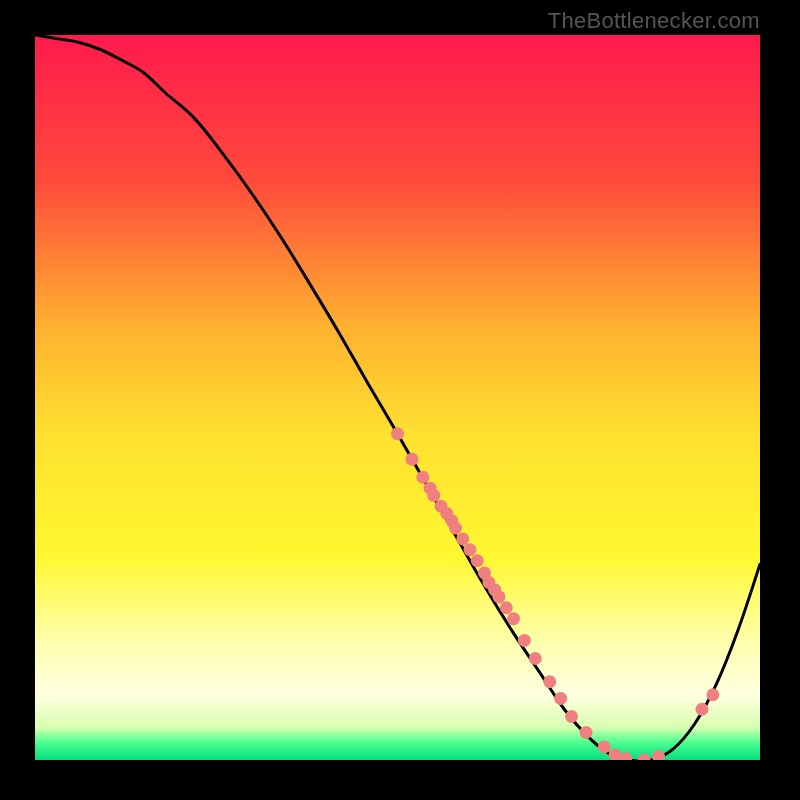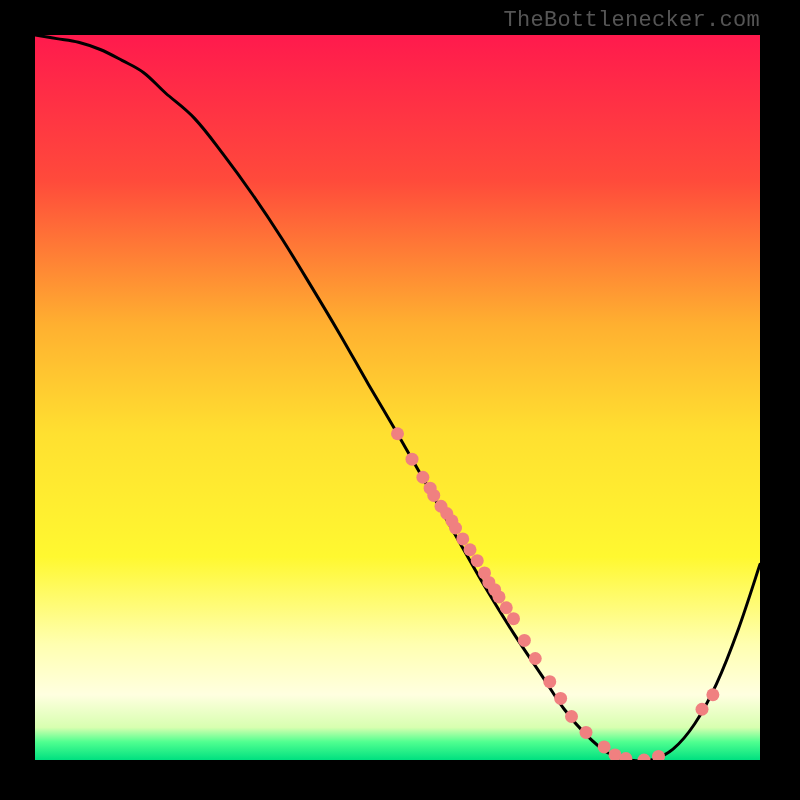--- a/index.html
+++ b/index.html
@@ -20,21 +20,20 @@
     overflow: hidden;
   }
   .watermark {
     position: absolute;
     top: 8px;
     right: 40px;
     color: #555;
     font-size: 22px;
     font-weight: 500;
     letter-spacing: 0.3px;
-    font-family: Liberation Mono, monospace;
   }
   svg { display:block; }
 </style>
 </head>
 <body>
 
 <div class="watermark">TheBottlenecker.com</div>
 
 <div class="frame">
   <svg id="chart-svg" width="725" height="725" viewBox="0 0 725 725" preserveAspectRatio="none">

